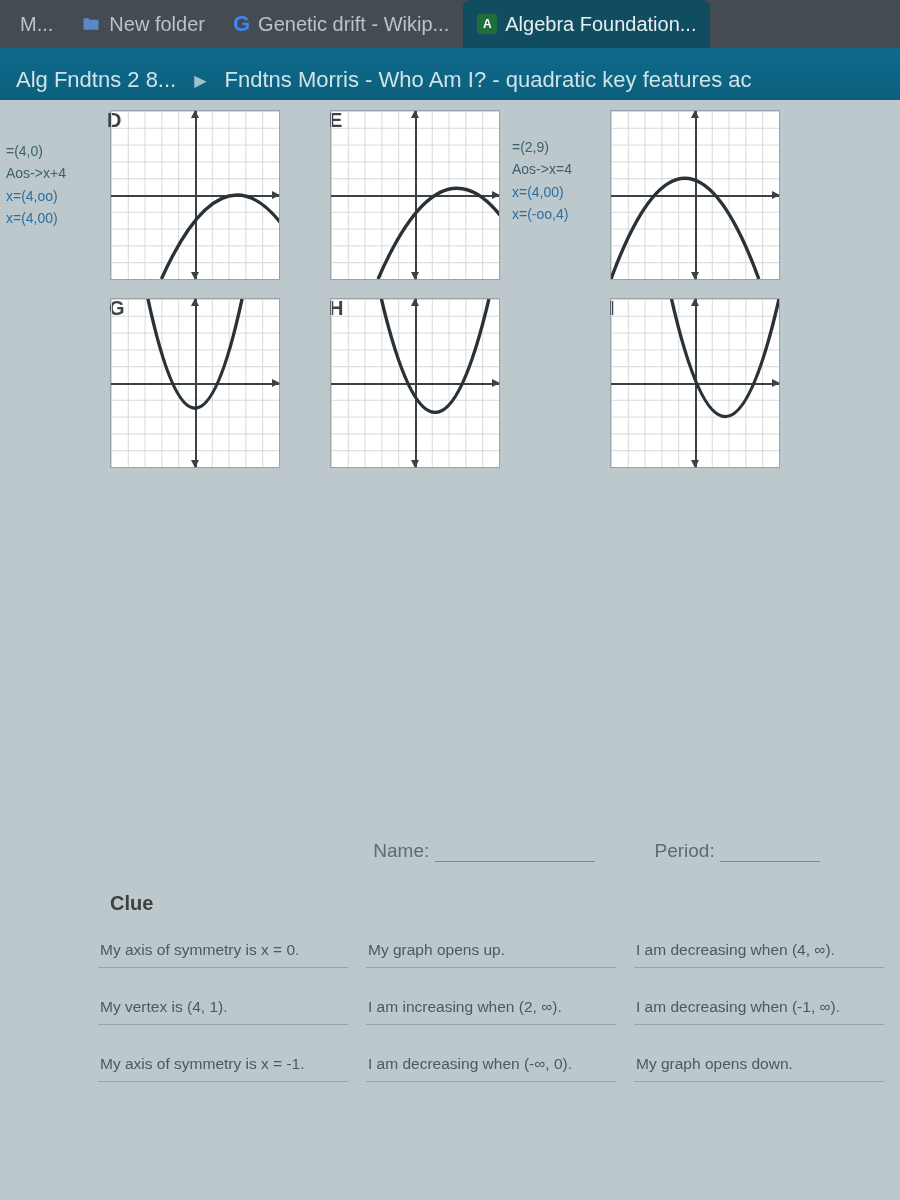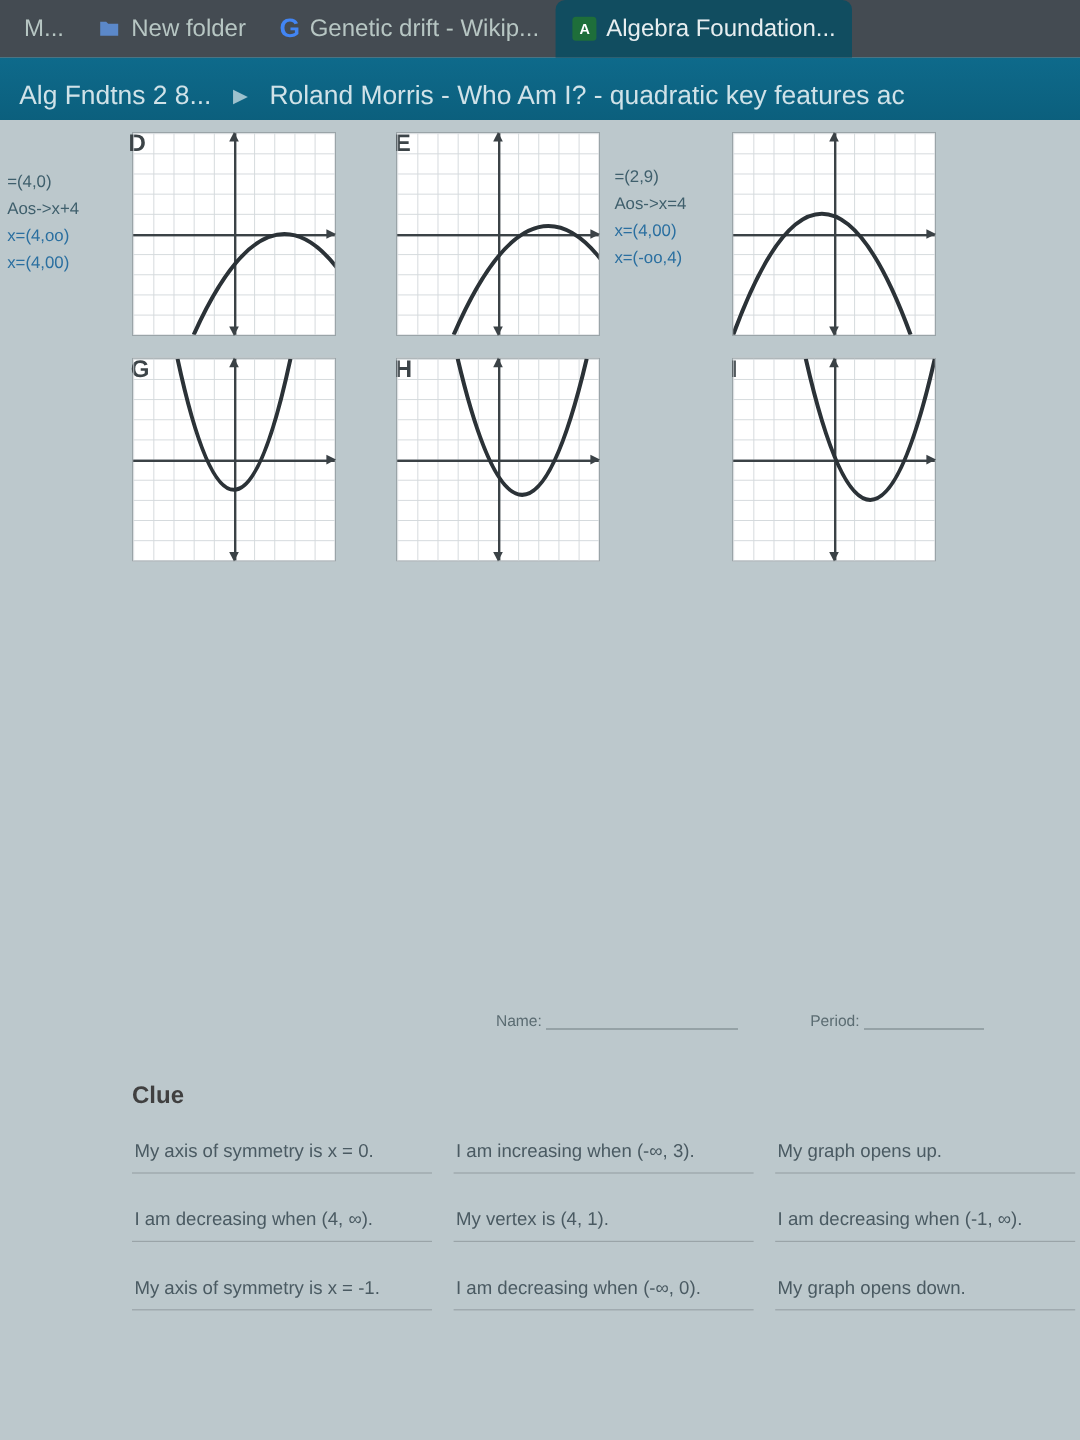--- a/index.html
+++ b/index.html
@@ -100,36 +100,36 @@
   svg.curve{position:absolute;left:0;top:0;width:100%;height:100%;}
   svg.curve path{stroke:#2b3237;stroke-width:2;fill:none;}
   .worksheet {
     position:absolute;
     left:70px; top:740px;
     width:790px;
     color:#4a5256;
     font-size:18px;
   }
   .ws-header{
-    display:flex; gap:60px; margin-bottom:44px;
-    font-size:13px;
+    display:flex; gap:60px; margin-bottom:30px;
+    font-size:19px;
   }
   .ws-header .lbl{color:#5b6c72;}
   .ws-header .line{
     display:inline-block;border-bottom:1px solid #7c8a8e;width:160px;height:18px;vertical-align:bottom;
   }
   .clue-head{
     font-weight:bold;color:#404040;font-size:20px;margin:20px 0 26px 40px;
   }
   .clue-grid{
     display:grid;
     grid-template-columns: 250px 250px 250px;
     row-gap:30px;
     column-gap:18px;
-    margin-left:40px;
+    margin-left:28px;
     font-size:15.5px;
   }
   .clue-cell{
     border-bottom:1px solid #9aa4a8;
     padding:0 0 8px 2px;
     color:#4a5a62;
   }
 </style>
 </head>
 <body>
@@ -150,21 +150,21 @@
   </div>
   <div class="tab tab-active">
     <span class="aplus-ico">A</span>
     <span>Algebra Foundation...</span>
   </div>
 </div>
 
 <div class="docbar">
   <span class="crumb">Alg Fndtns 2 8...</span>
   <span class="chev">▶</span>
-  <span class="crumb">Roland Morris - Who Am I? - quadratic key features ac</span>
+  <span class="crumb">Fndtns Morris - Who Am I? - quadratic key features ac</span>
 </div>
 
 <div class="page">
 <div class="sheet">
 
   <div class="sidelabels" style="left:6px;top:40px;">
     <div>=(4,0)</div>
     <div>Aos-&gt;x+4</div>
     <div class="alt">x=(4,oo)</div>
     <div class="alt">x=(4,00)</div>
@@ -270,26 +270,26 @@
       <span>
         <span class="lbl">Period:</span>
         <span class="line" style="width:100px"></span>
       </span>
     </div>
 
     <div class="clue-head">Clue</div>
 
     <div class="clue-grid">
       <div class="clue-cell">My axis of symmetry is x = 0.</div>
-      <div class="clue-cell">I am increasing when (-∞, 3).</div>
 
       <div class="clue-cell">My graph opens up.</div>
       <div class="clue-cell">I am decreasing when (4, ∞).</div>
 
       <div class="clue-cell">My vertex is (4, 1).</div>
+      <div class="clue-cell">I am increasing when (2, ∞).</div>
       <div class="clue-cell">I am decreasing when (-1, ∞).</div>
 
       <div class="clue-cell">My axis of symmetry is x = -1.</div>
       <div class="clue-cell">I am decreasing when (-∞, 0).</div>
       <div class="clue-cell">My graph opens down.</div>
     </div>
   </div>
 
 </div>
 </div>

